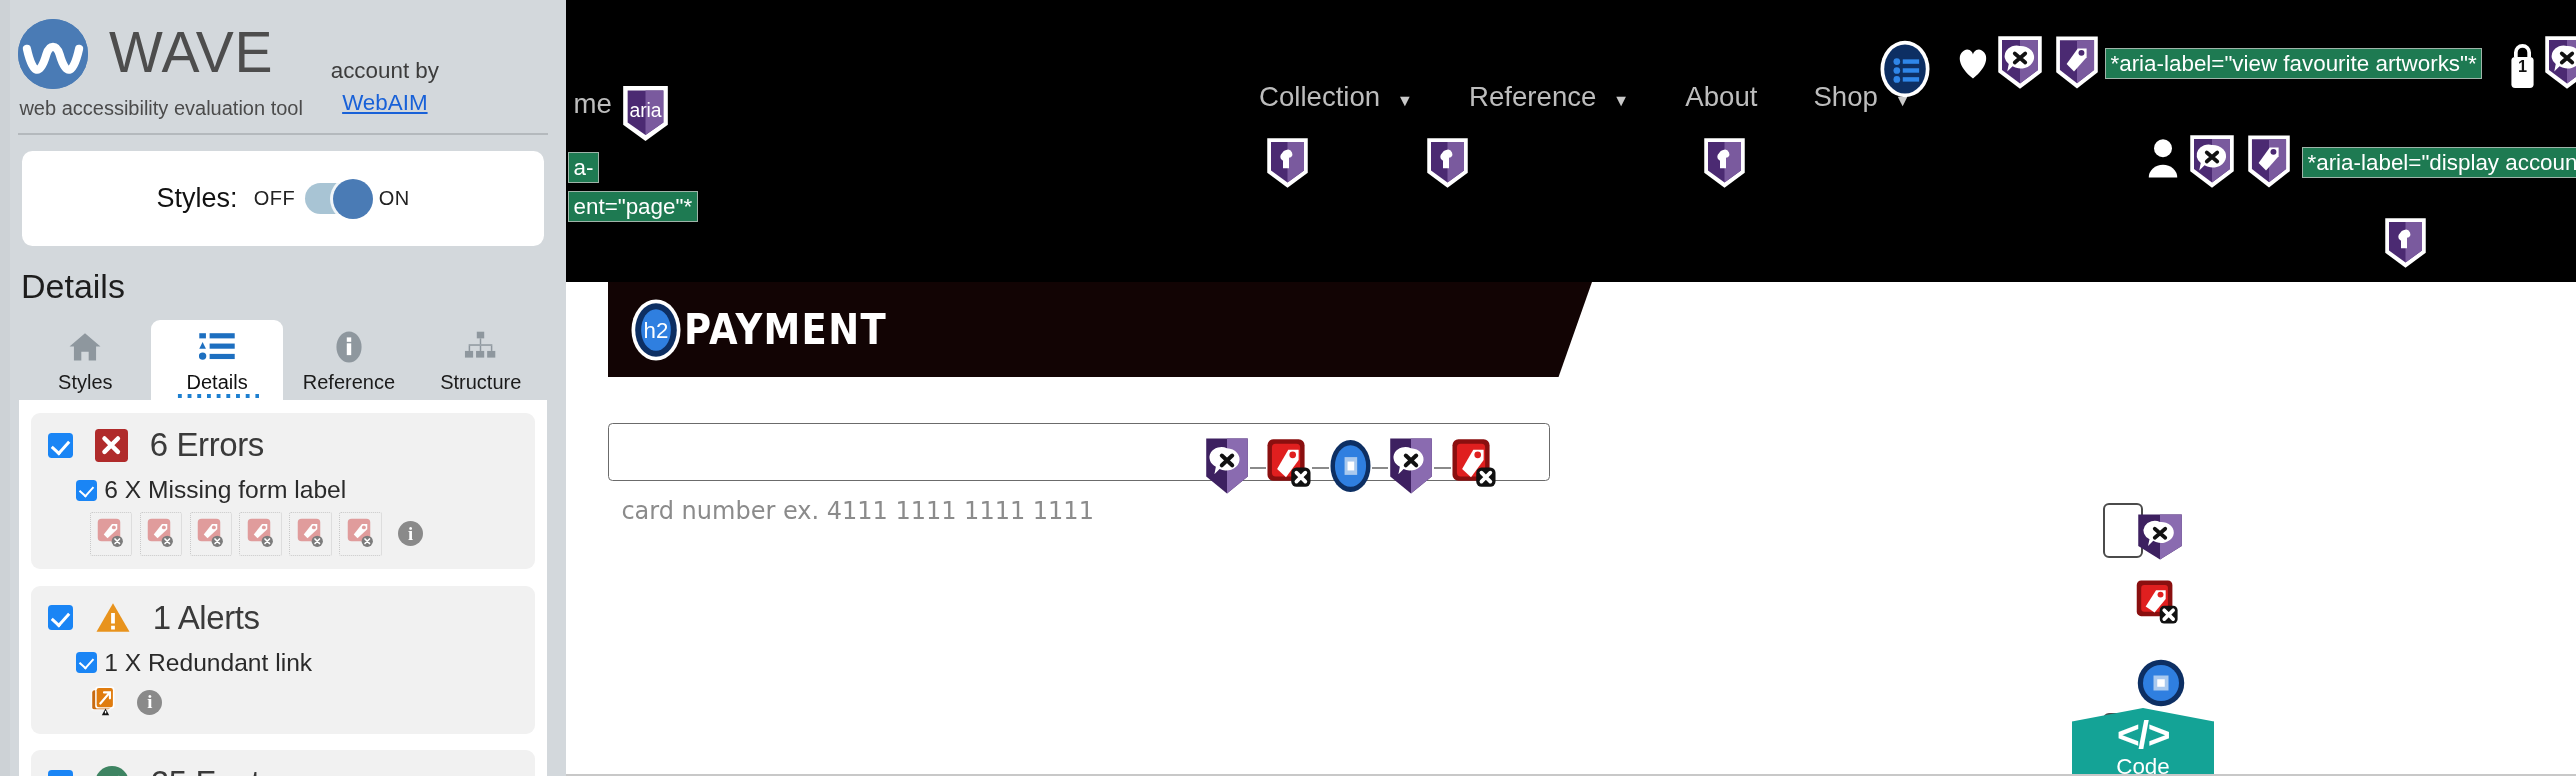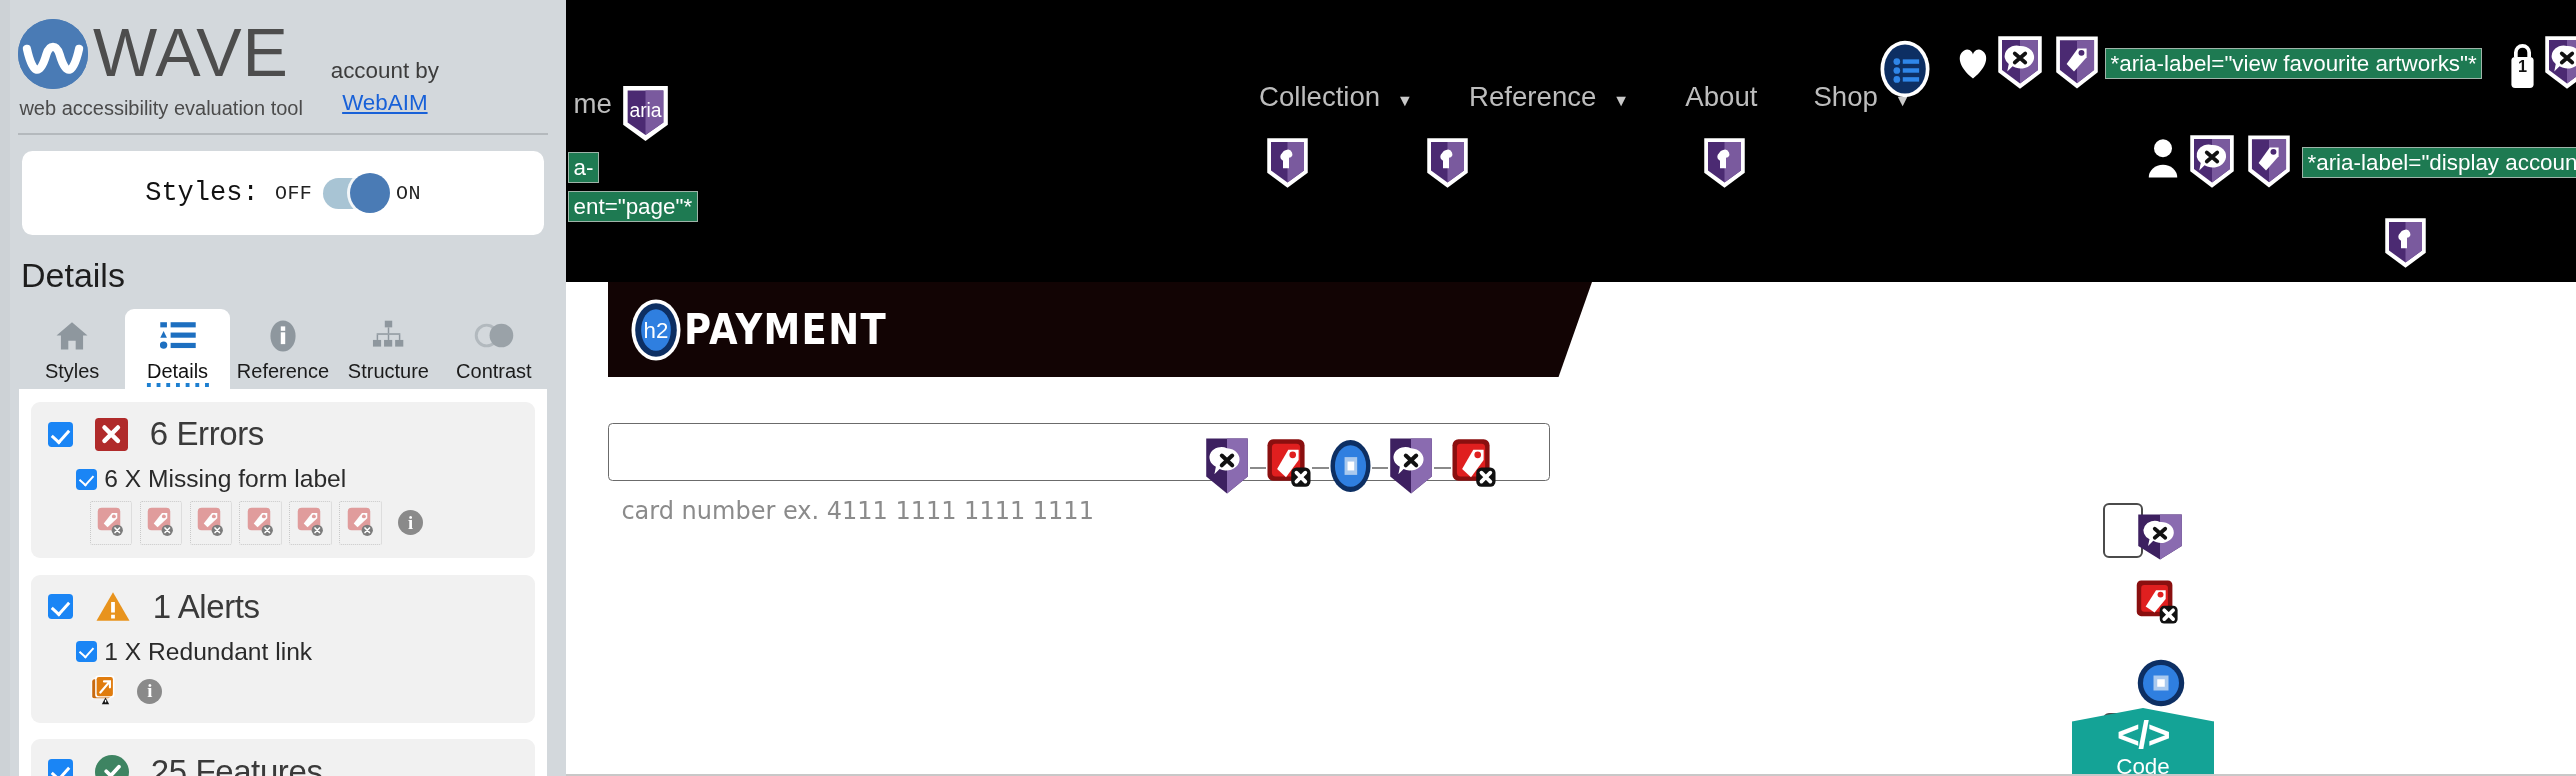--- a/index.html
+++ b/index.html
@@ -26,42 +26,41 @@
     position: relative;
   }
   .wave-mark {
     width: 70px; height: 70px; border-radius: 50%;
     background: #4a7bb5;
     position: relative; flex: 0 0 70px;
     margin-top: 3px;
   }
   .wave-mark svg { position: absolute; left: 0; top: 0; }
   .wave-title {
-    font-size: 68px; color: #4d4d4d; font-weight: 400;
-    letter-spacing: 0.7px; line-height: 72px; margin-left: 5px;
+    font-size: 57px; color: #4d4d4d; font-weight: 400;
+    letter-spacing: 0.7px; line-height: 72px; margin-left: 21px;
   }
   .wave-tagline {
     font-size: 20px; color: #4b4b4b; padding: 7.5px 0 0 19.4px;
     letter-spacing: 0px;
   }
   .powered {
     position: absolute; right: 127px; top: 39px;
     text-align: center; font-size: 22.4px; color: #3c3c3c; line-height: 1.42;
   }
   .powered a { color: #1861d8; text-decoration: underline; display: block; }
   .hr-sep {
     margin: 13.4px 18px 0 18px; height: 1.5px; background: #b4b9bd;
   }
 
   .styles-box {
     margin: 16.4px 22.4px 0 22.4px;
     background: #ffffff; border-radius: 10.4px;
-    height: 84px; display: flex; align-items: center; justify-content: center;
+    height: 95px; display: flex; align-items: center; justify-content: center;
     gap: 0;
-    font-family: Liberation Mono, monospace;
   }
   .styles-label { font-size: 27px; color: #111; margin-right: 16.4px; }
   .styles-off, .styles-on { font-size: 20px; color: #222; letter-spacing: 0.4px; }
   .toggle {
     width: 63px; height: 31px; border-radius: 15.7px;
     background: #a8c4d4; margin: 0 10.4px; position: relative;
   }
   .toggle .knob {
     position: absolute; right: -4.5px; top: -4.5px;
     width: 40px; height: 40px; border-radius: 50%;
@@ -300,29 +299,20 @@
             <rect x="24" y="21" width="2" height="7" fill="#8e979e"></rect>
             <rect x="39" y="21" width="2" height="7" fill="#8e979e"></rect>
             <rect x="4" y="28" width="11" height="9" fill="#8e979e"></rect>
             <rect x="19" y="28" width="11" height="9" fill="#8e979e"></rect>
             <rect x="34" y="28" width="11" height="9" fill="#8e979e"></rect>
           </svg>
         </div>
         <div class="tlabel">Structure</div>
       </div>
 
-      <div class="tab">
-        <div class="ticon">
-          <svg width="40" height="27" viewBox="0 0 54 36">
-            <circle cx="17" cy="18" r="14" fill="none" stroke="#b2b9be" stroke-width="4"></circle>
-            <circle cx="37" cy="18" r="16" fill="#9aa2a8"></circle>
-          </svg>
-        </div>
-        <div class="tlabel">Contrast</div>
-      </div>
     </div>
 
     <div class="panel-body">
 
       <div class="card">
         <div class="card-row">
           <span class="cb"></span>
           <span class="badge-x">
             <svg width="22.4" height="22.4" viewBox="0 0 30 30">
               <path d="M6 6 L24 24 M24 6 L6 24" stroke="#fff" stroke-width="6" stroke-linecap="round"></path>

